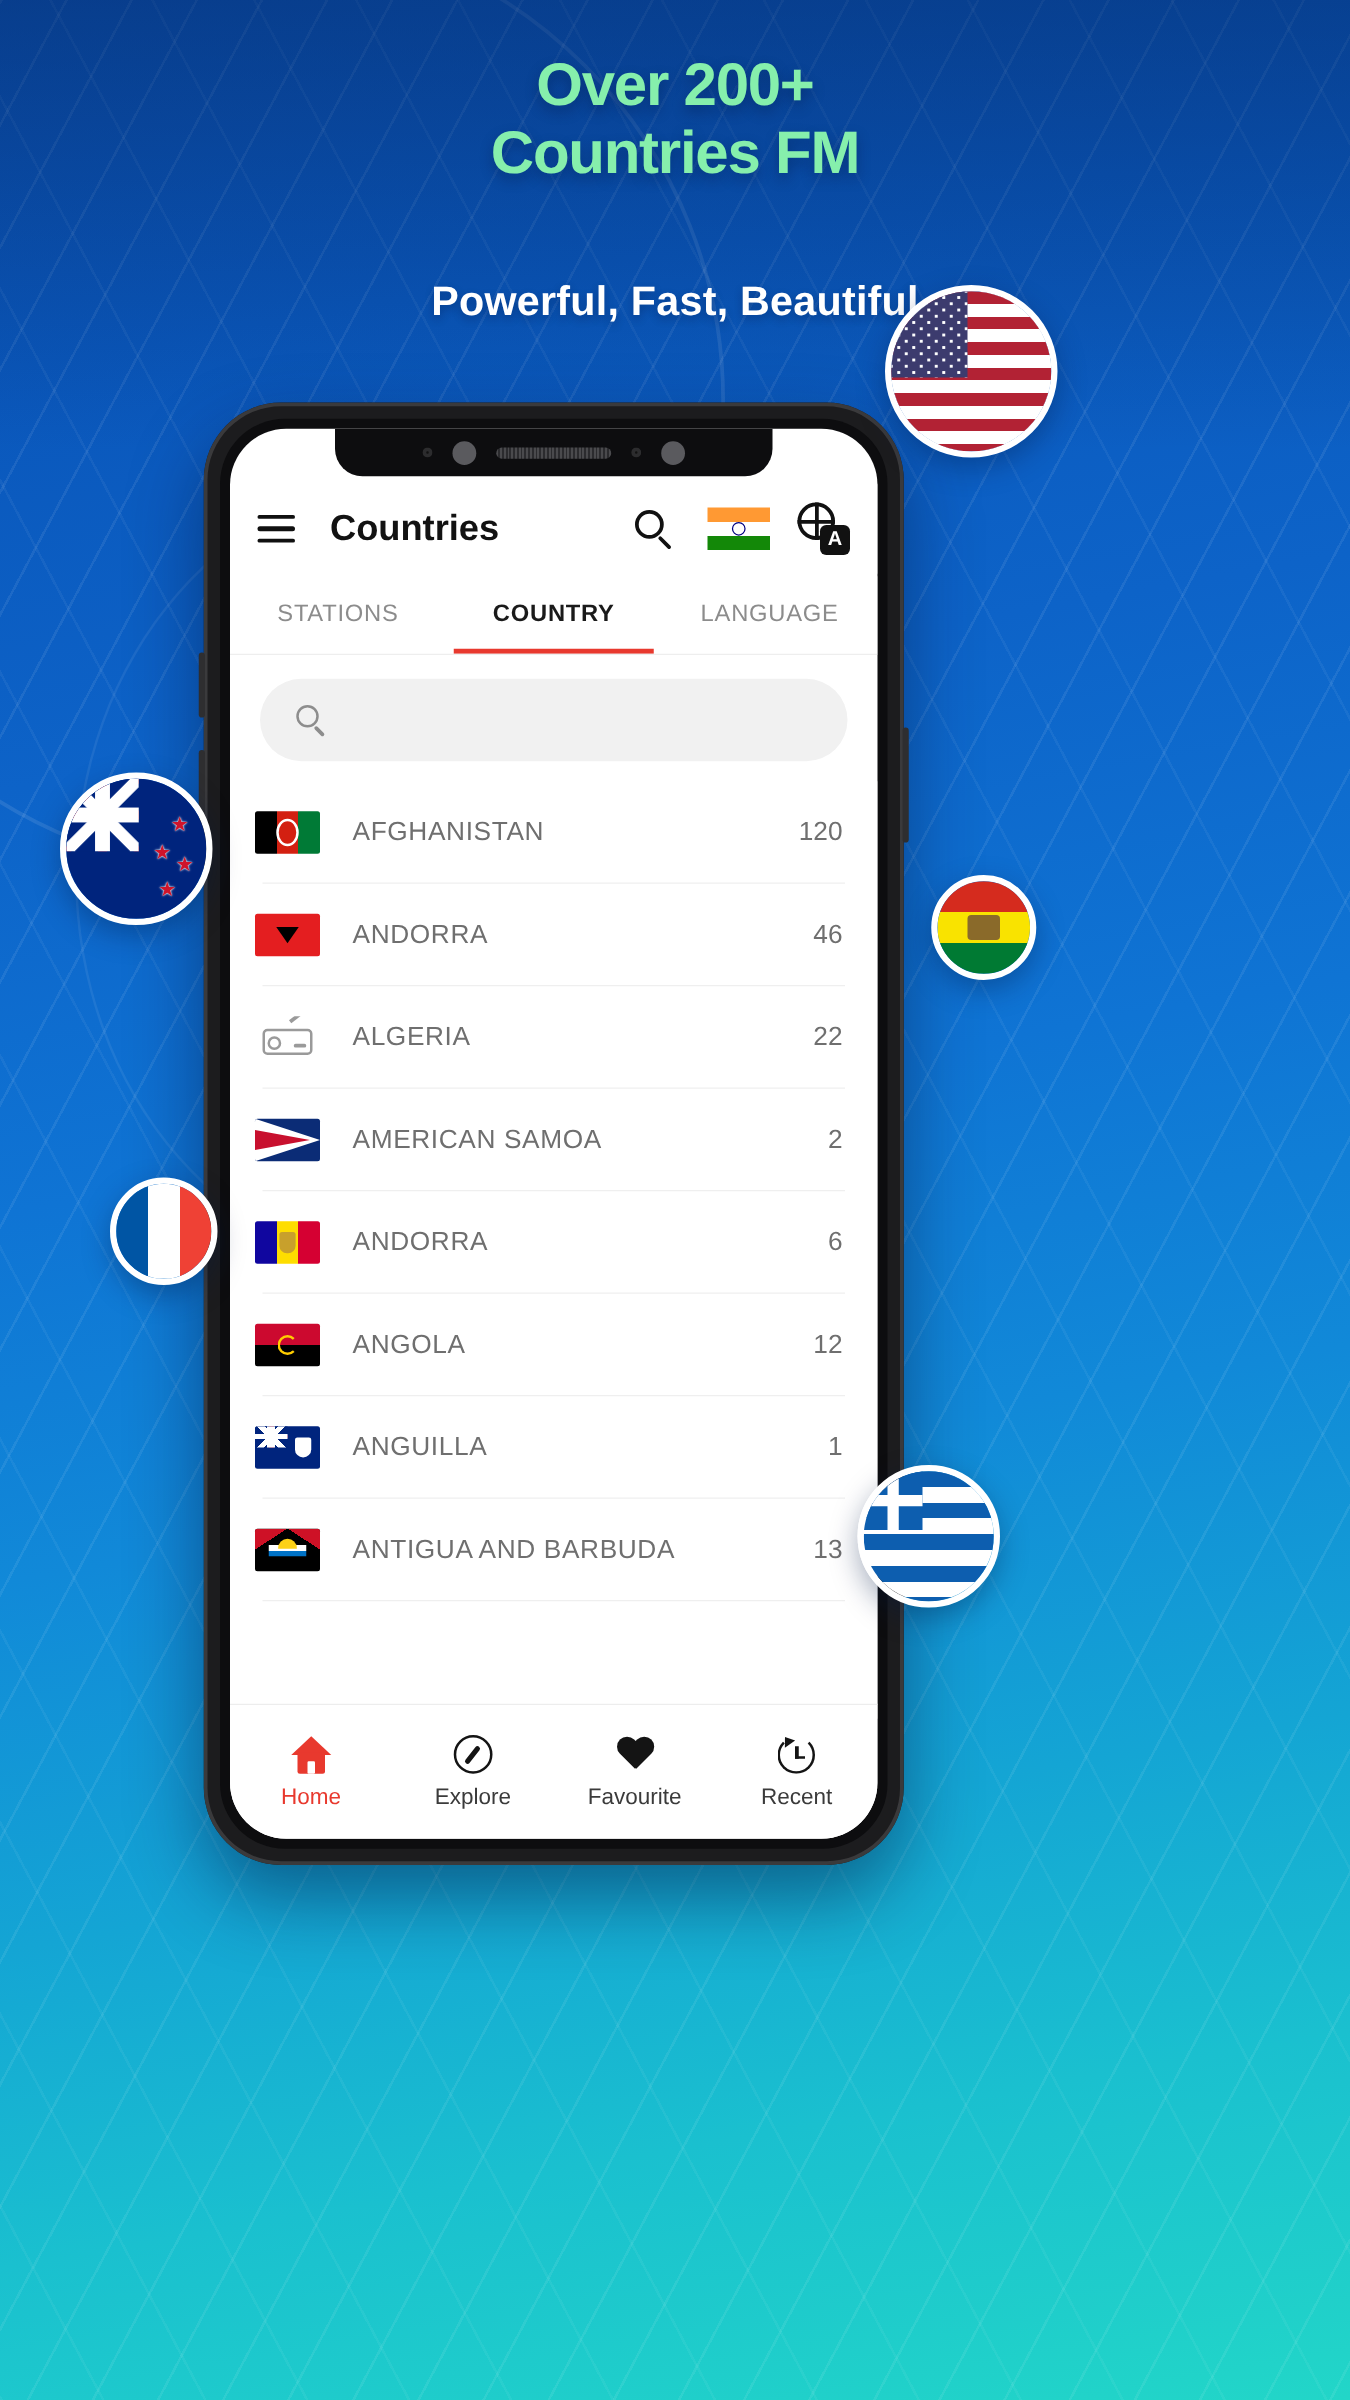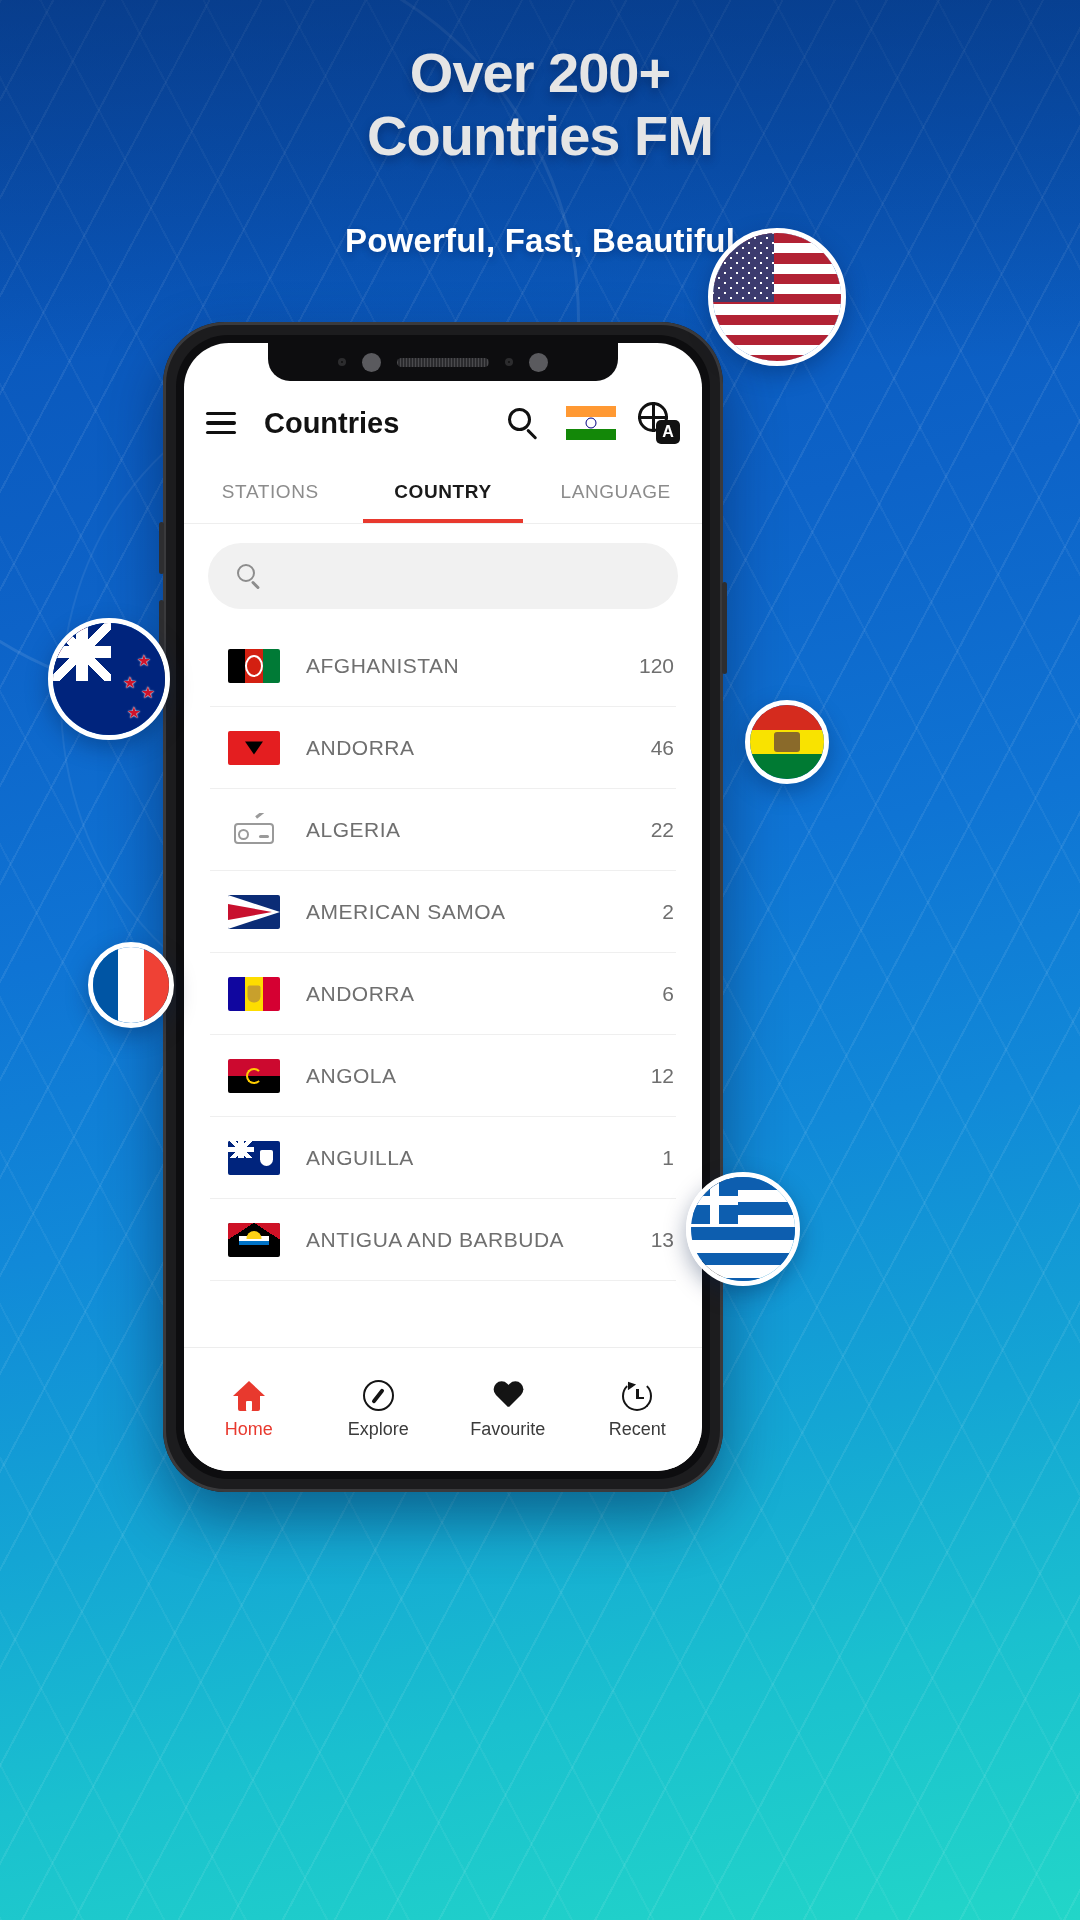--- a/index.html
+++ b/index.html
@@ -44,23 +44,23 @@
   }
   .bg-dark-top {
     position: absolute; left:0; top:0; width:100%; height: 360px;
     background: linear-gradient(180deg, rgba(4,40,100,0.45), rgba(4,40,100,0));
   }
 
   
   .headline {
     position: absolute; top: 42px; left: 0; width: 100%;
     text-align: center;
-    color: #e5e5e5;
+    color: #86efac;
     font-weight: bold;
-    font-size: 56px;
+    font-size: 48px;
     line-height: 1.12;
     letter-spacing: -1px;
     text-shadow: 0 5px 10px rgba(0,20,60,0.35);
     z-index: 5;
   }
   .headline .l2 { display:block; }
   .subhead {
     position: absolute; top: 222px; left: 0; width: 100%;
     text-align: center;
     color: #ffffff;
@@ -241,21 +241,21 @@
   .searchbox input {
     border:none; background:transparent; outline:none; flex:1;
     font-size:21px; color:#333; font-family:"Liberation Sans", sans-serif; padding-left:14px;
   }
 
   
   .list {
     position:absolute; top: 282px; left:0; right:0; bottom: 96px;
     overflow:hidden; background:#fff; z-index:3;
   }
-  .row { height: 82px; display:flex; align-items:center; padding: 0 28px 0 44px; position:relative; }
+  .row { height: 82px; display:flex; align-items:center; padding: 0 28px 0 20px; position:relative; }
   .row:after { content:""; position:absolute; left:26px; right:26px; bottom:0; height:1px; background:#efefef; }
   .row-flag { width: 52px; height: 34px; flex:none; position:relative; overflow:hidden; border-radius:2px; }
   .row-name { flex:1; margin-left: 26px; font-size: 21px; color:#6f6f6f; letter-spacing: 0.5px; }
   .row-count { font-size: 21px; color:#6f6f6f; }
 
   
   .f-af { background: linear-gradient(90deg,#000 0 33.3%,#d32011 33.3% 66.6%,#007a36 66.6% 100%); }
   .f-af .em { position:absolute; left:50%; top:50%; transform:translate(-50%,-50%); width:18px;height:22px;border-radius:50%;border:2px solid #fff; }
   .f-al { background:#e41e20; }
   .f-al .em { position:absolute; left:50%; top:50%; transform:translate(-50%,-50%); width:0;height:0;
@@ -291,21 +291,21 @@
   .f-ag .red { position:absolute; inset:0;
     background: linear-gradient(to bottom right, #ce1126 0 14px, transparent 14px),
                 linear-gradient(to bottom left, #ce1126 0 14px, transparent 14px); }
   .f-ag .band { position:absolute; left:11px; right:11px; top:13px; height:9px;
     background: linear-gradient(180deg,#ffffff 0 50%,#0072c6 50% 100%); }
   .f-ag .sun { position:absolute; left:50%; top:8px; transform:translateX(-50%);
     width:15px;height:8px;border-radius:8px 8px 0 0;background:#fcd116; }
 
   
   .bottomnav {
-    position:absolute; left:0; right:0; bottom:0; height: 124px;
+    position:absolute; left:0; right:0; bottom:0; height: 108px;
     background:#fff; display:flex; align-items:center;
     border-top: 1px solid #ededed; z-index: 6;
   }
   .nav-item { flex:1; display:flex; flex-direction:column; align-items:center; justify-content:center; gap:7px; }
   .nav-label { font-size: 18px; color:#3b3b3b; }
   .nav-item.active .nav-label { color:#e8392e; }
   .nav-ic { height: 32px; display:flex; align-items:center; justify-content:center; }
 
   .home-ic { width:32px;height:30px; position:relative; }
   .home-ic .roof { position:absolute; left:0; top:0; width:0;height:0;

